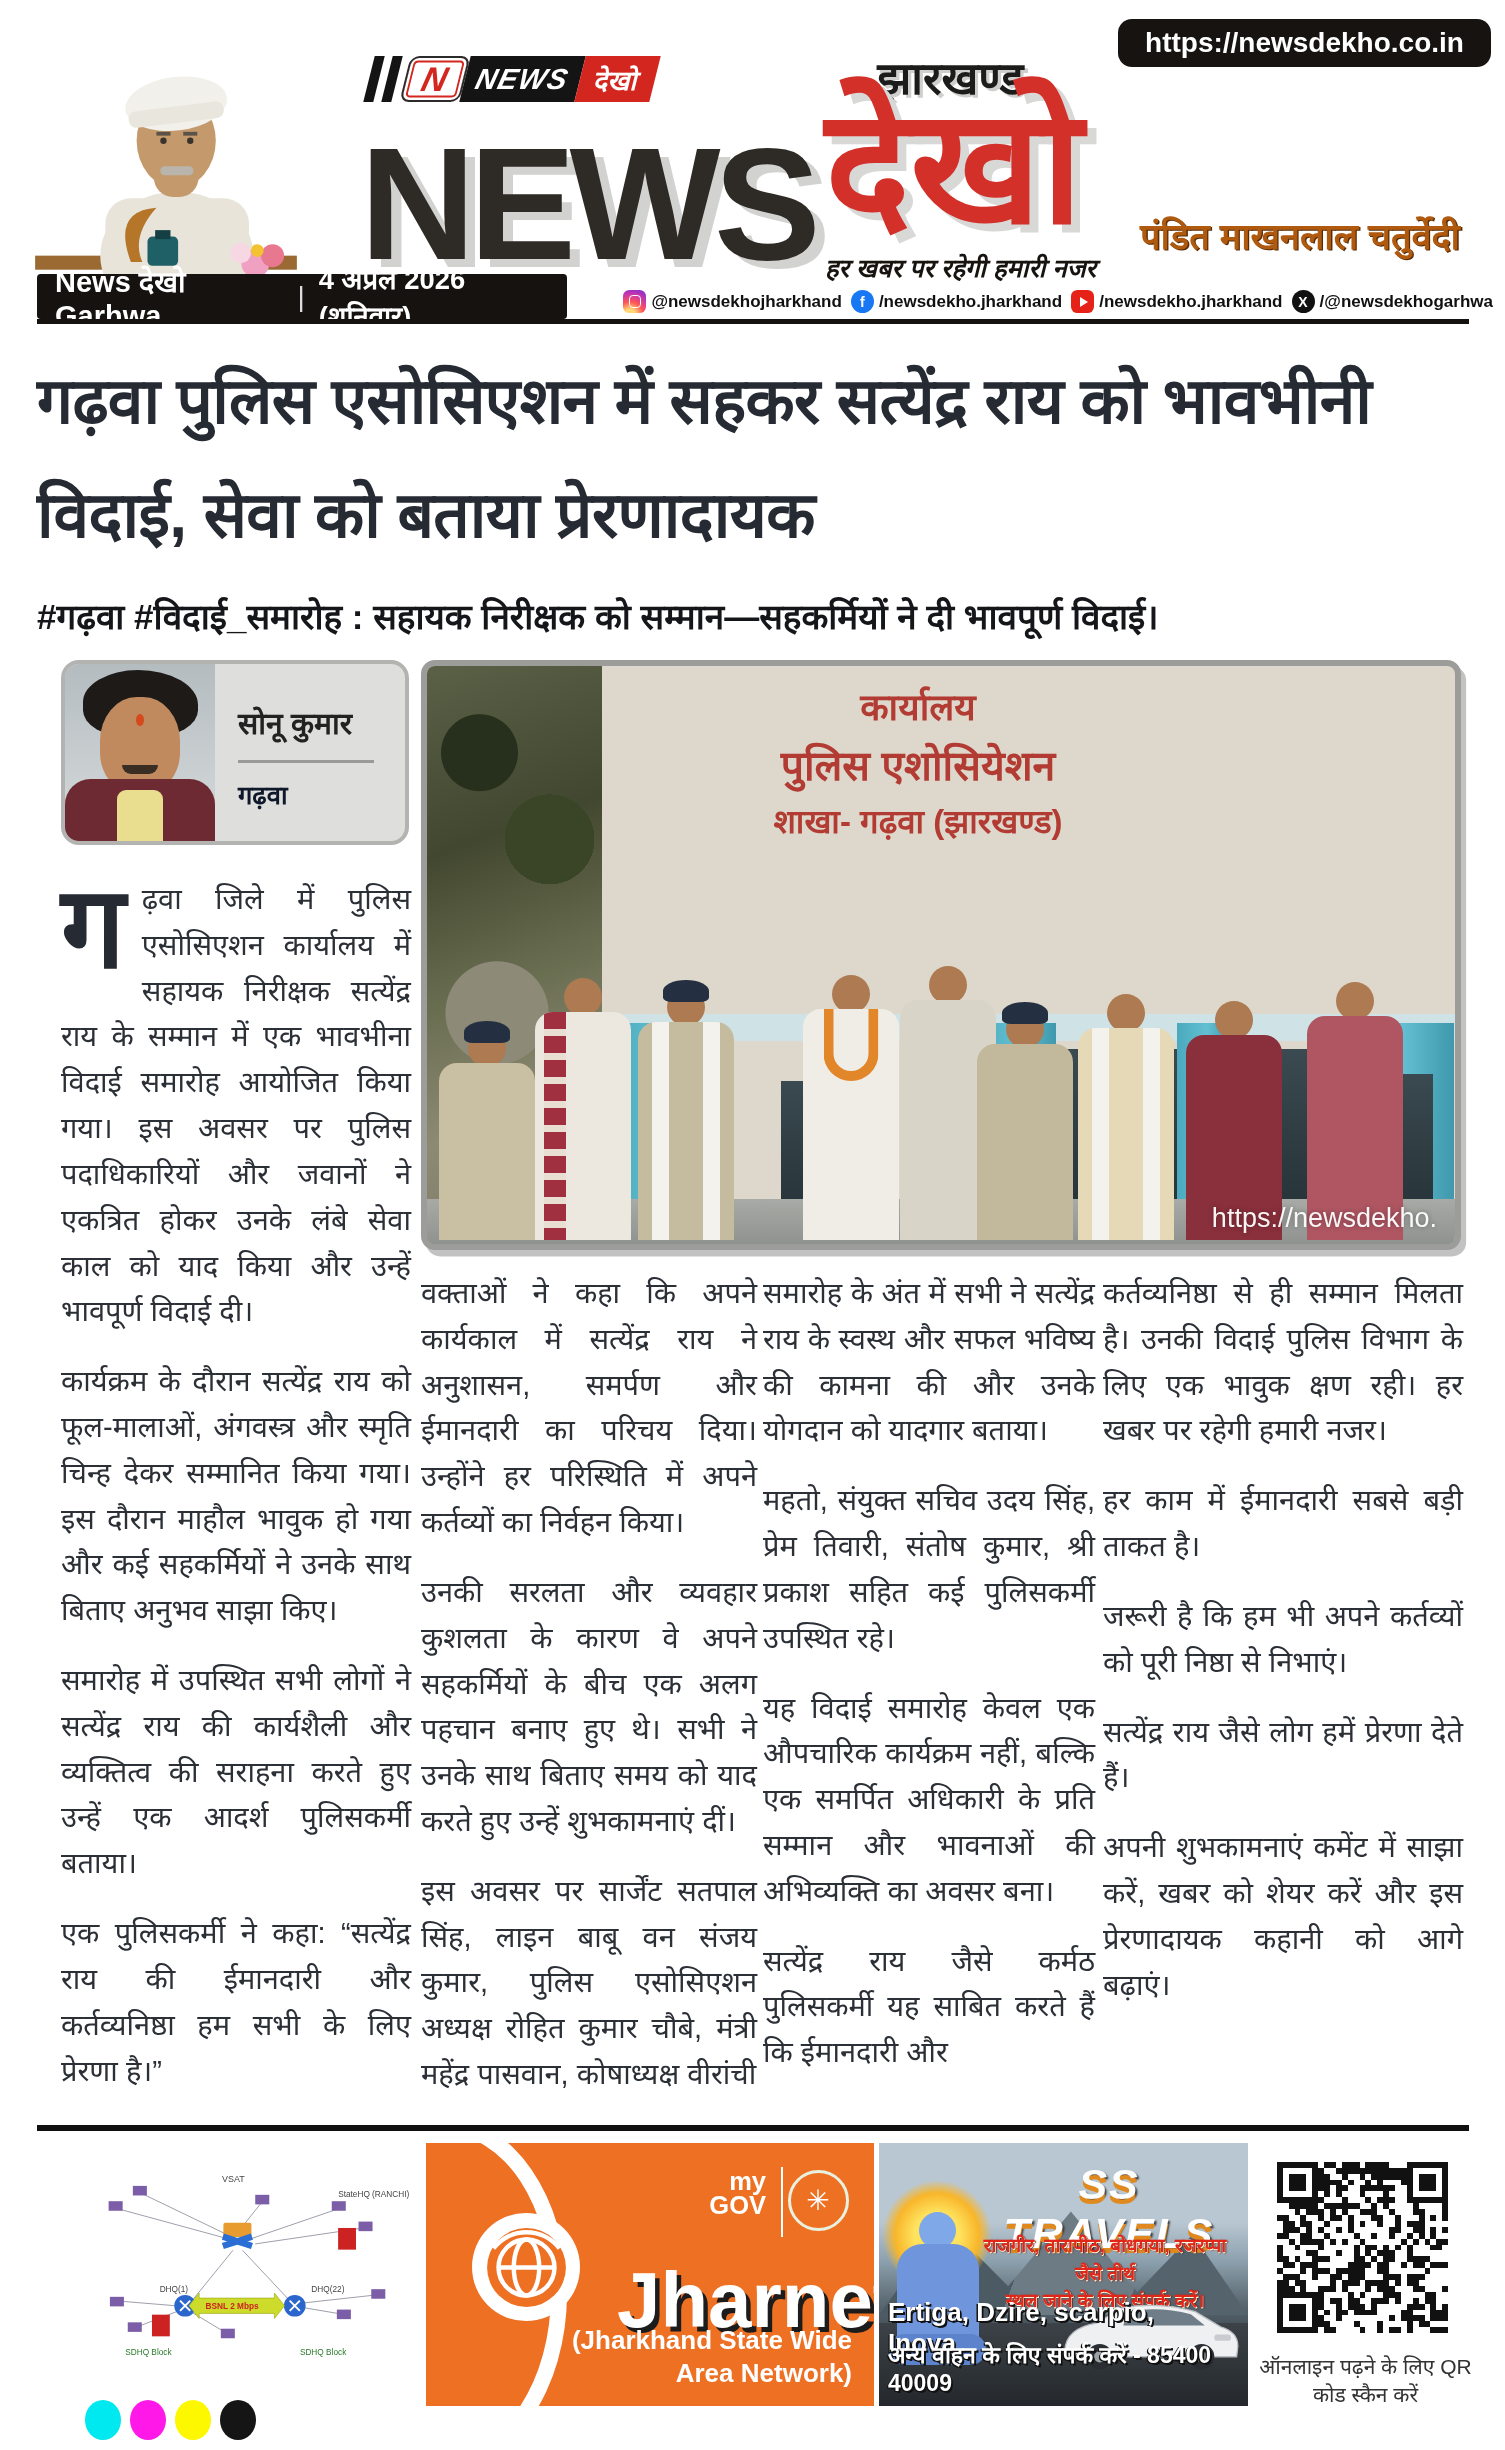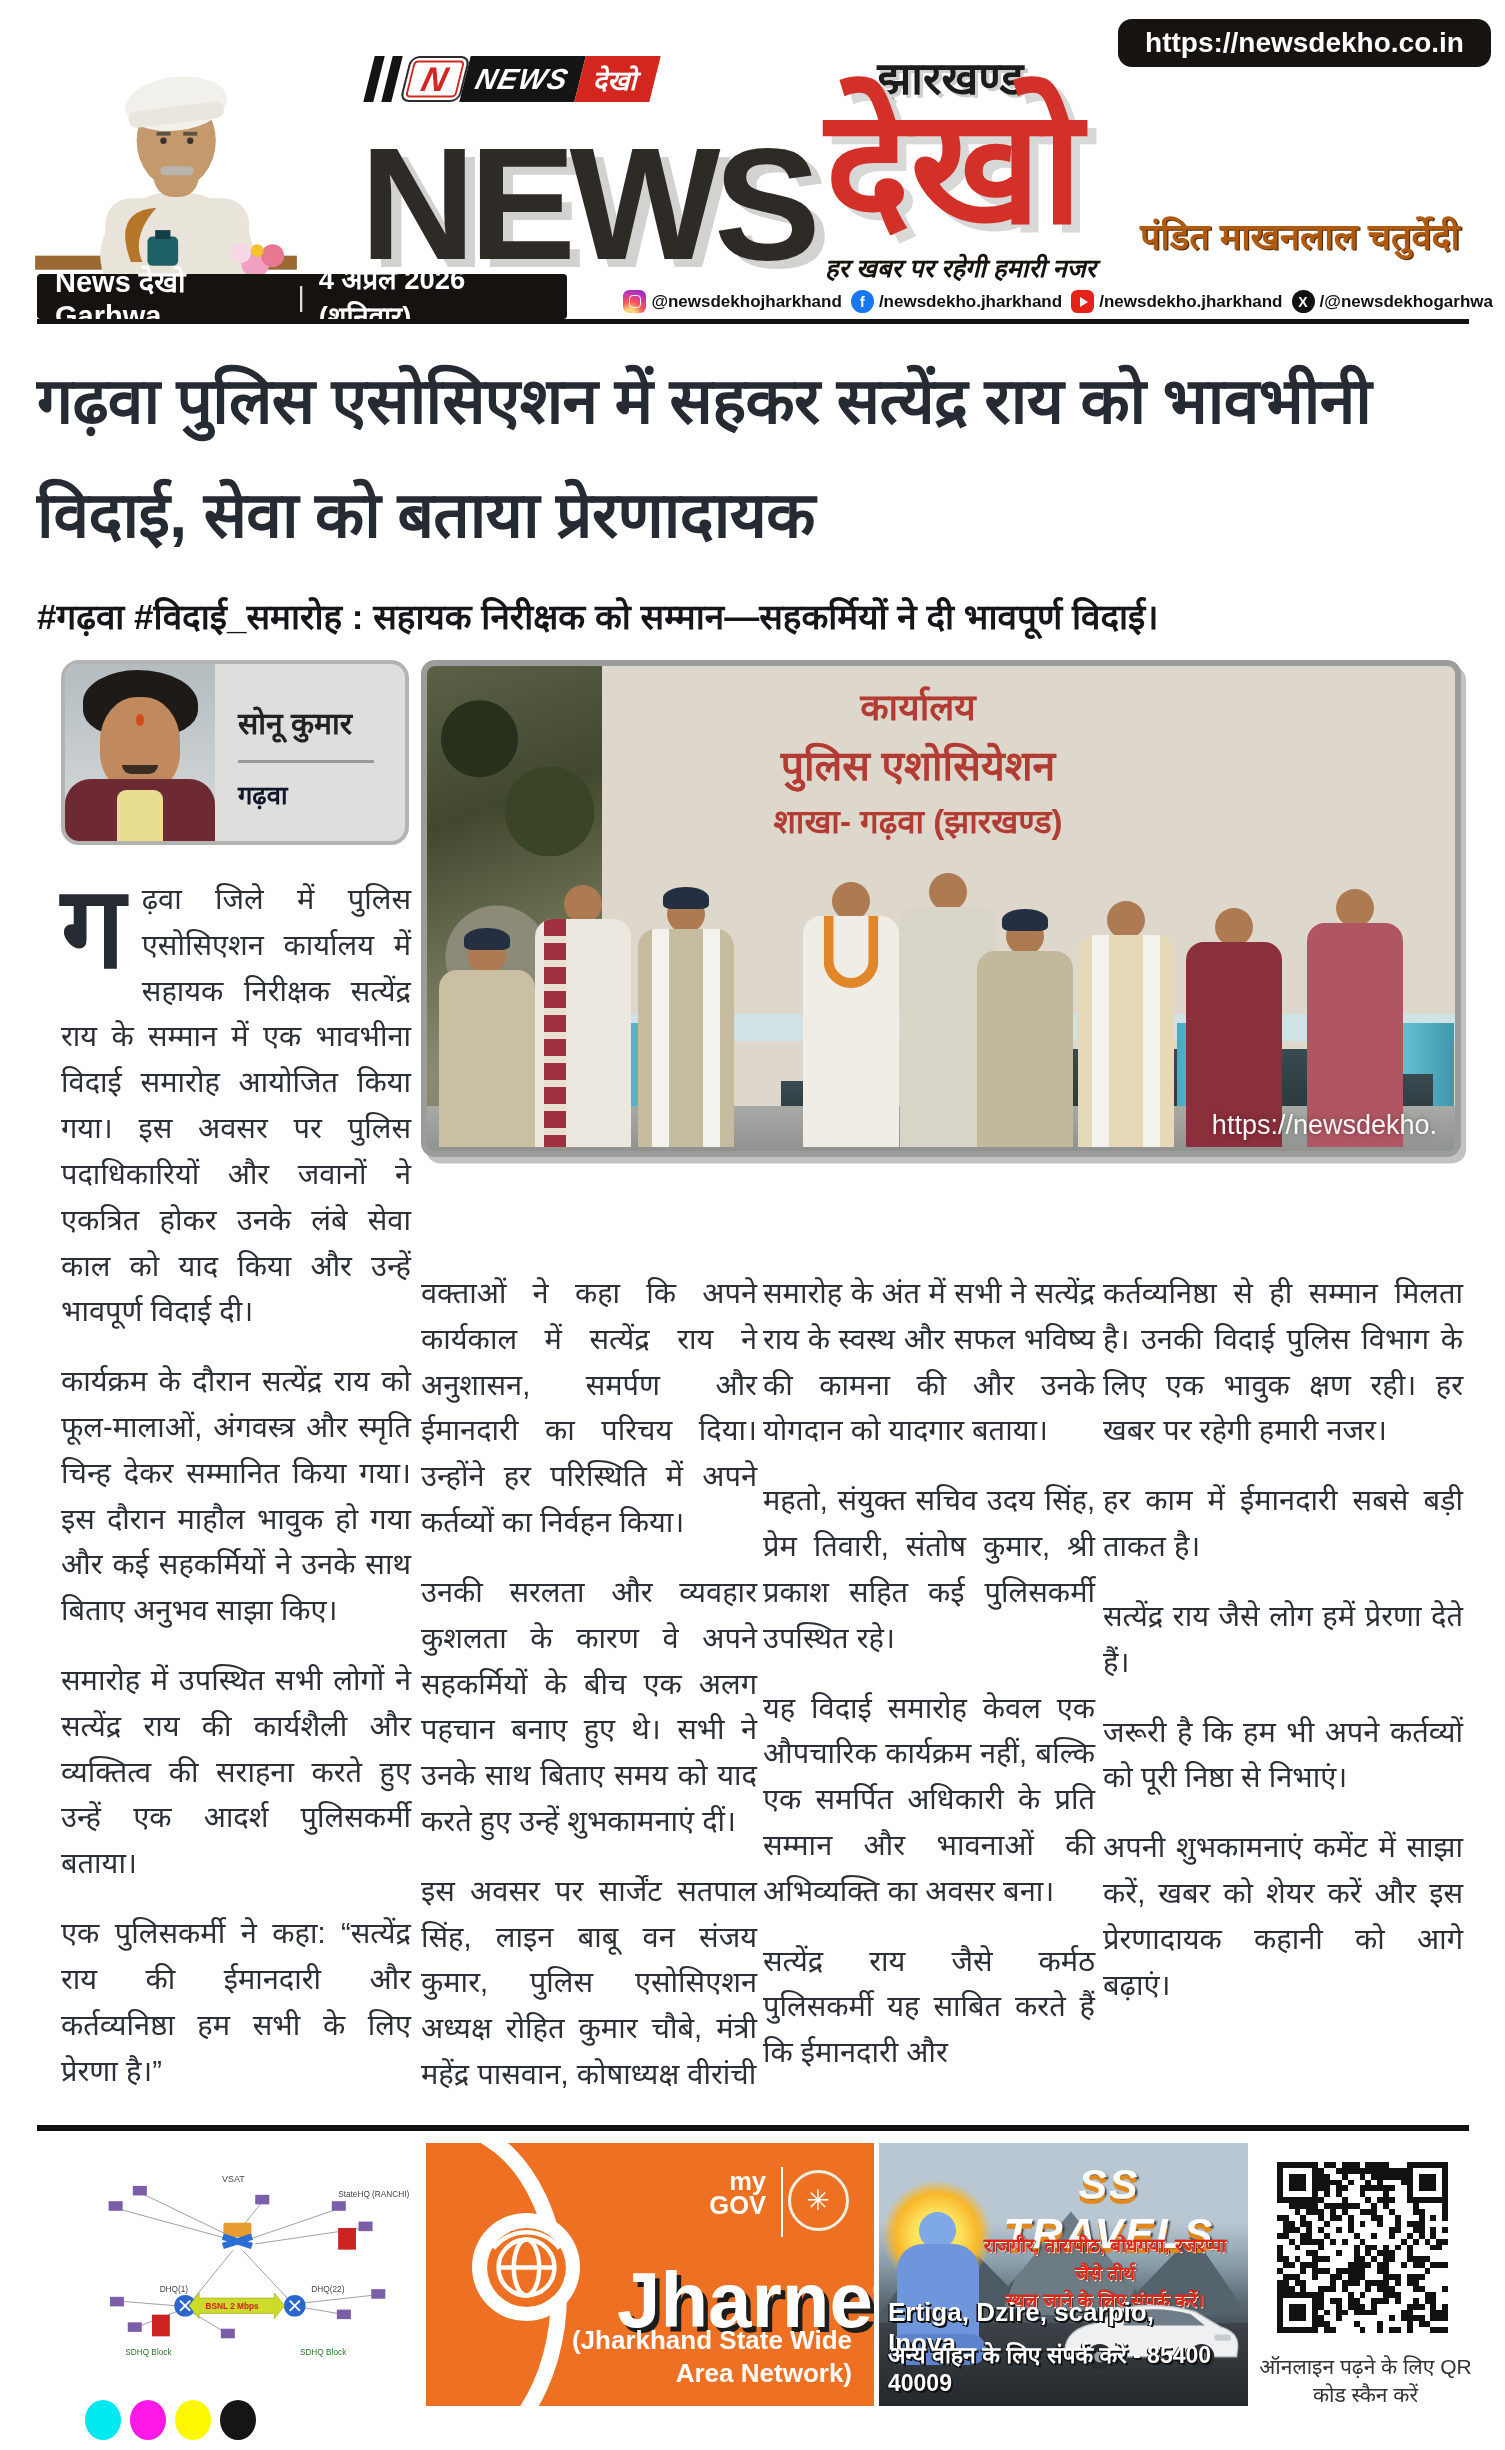--- a/index.html
+++ b/index.html
@@ -43,21 +43,21 @@
   .a-face{position:absolute;left:35px;top:33px;width:80px;height:96px;background:#c08a5e;border-radius:46% 46% 42% 42%;}
   .a-tilak{position:absolute;left:71px;top:50px;width:7.7px;height:11.5px;background:#d4491e;border-radius:50%;}
   .a-mus{position:absolute;left:57px;top:101px;width:36px;height:9px;background:#3a2d24;border-radius:0 0 12.8px 12.8px;}
   .a-jack{position:absolute;left:0px;top:115px;width:150px;height:70px;background:#6e2a33;border-radius:25.5px 25.5px 0 0;}
   .a-shirt{position:absolute;left:52px;top:126px;width:46px;height:59px;background:#e9dd90;border-radius:9px 9px 0 0;}
   .author-meta{flex:1;padding:38px 19px 0 23px;}
   .author-name{font-size:30px;font-weight:900;color:#222;}
   .author-line{width:92%;height:3.2px;background:#9a9a98;margin:16.6px 0 14px 0;}
   .author-loc{font-size:25.5px;font-weight:600;color:#0f172a;}
   
-  .photo{left:421px;top:660px;width:1040px;height:497px;border:6.4px solid #9c9c9a;border-radius:14px;box-sizing:border-box;overflow:hidden;background:#ded8cc;box-shadow:5.1px 6.4px 0 rgba(120,120,120,.45);}
+  .photo{left:421px;top:660px;width:1040px;height:590px;border:6.4px solid #9c9c9a;border-radius:14px;box-sizing:border-box;overflow:hidden;background:#ded8cc;box-shadow:5.1px 6.4px 0 rgba(120,120,120,.45);}
   .ph-left{position:absolute;left:0;top:0;width:175px;height:100%;background:linear-gradient(160deg,#5a6147 0%,#42472f 30%,#6b6f52 55%,#8d8a74 75%,#7a7562 100%);}
   .ph-left:before{content:"";position:absolute;inset:0;background:radial-gradient(circle at 30% 15%,#27301c 0 38px,transparent 39px),radial-gradient(circle at 70% 30%,#394526 0 45px,transparent 45px),radial-gradient(circle at 40% 60%,#8e8a78 0 51px,transparent 52px),radial-gradient(circle at 60% 85%,#6f6a55 0 57px,transparent 58px);}
   .sign{position:absolute;left:188px;top:14px;width:606px;text-align:center;color:#b23c33;font-weight:800;}
   .sign .l1{font-size:37px;}
   .sign .l2{font-size:41px;margin-top:5.1px;}
   .sign .l3{font-size:33px;margin-top:6.4px;}
   .beam{position:absolute;left:160px;top:348px;width:868px;height:27px;background:#cfe3e6;}
   .pillar{position:absolute;top:357px;bottom:0;background:linear-gradient(90deg,#4aa9bd,#63c0d2 55%,#3f98ac);}
   .opening{position:absolute;top:383px;bottom:0;background:linear-gradient(#3a4a50,#222e33);}
   .ground{position:absolute;left:0;bottom:0;width:100%;height:45px;background:linear-gradient(#a8aaa6,#8f928e);}
@@ -270,22 +270,22 @@
 </div>
 <div class="abs col c3">
   <p>समारोह के अंत में सभी ने सत्येंद्र राय के स्वस्थ और सफल भविष्य की कामना की और उनके योगदान को यादगार बताया।</p>
   <p>महतो, संयुक्त सचिव उदय सिंह, प्रेम तिवारी, संतोष कुमार, श्री प्रकाश सहित कई पुलिसकर्मी उपस्थित रहे।</p>
   <p>यह विदाई समारोह केवल एक औपचारिक कार्यक्रम नहीं, बल्कि एक समर्पित अधिकारी के प्रति सम्मान और भावनाओं की अभिव्यक्ति का अवसर बना।</p>
   <p>सत्येंद्र राय जैसे कर्मठ पुलिसकर्मी यह साबित करते हैं कि ईमानदारी और</p>
 </div>
 <div class="abs col c4">
   <p>कर्तव्यनिष्ठा से ही सम्मान मिलता है। उनकी विदाई पुलिस विभाग के लिए एक भावुक क्षण रही। हर खबर पर रहेगी हमारी नजर।</p>
   <p>हर काम में ईमानदारी सबसे बड़ी ताकत है।</p>
+  <p>जरूरी है कि हम भी अपने कर्तव्यों को पूरी निष्ठा से निभाएं।</p>
   <p>सत्येंद्र राय जैसे लोग हमें प्रेरणा देते हैं।</p>
-  <p>जरूरी है कि हम भी अपने कर्तव्यों को पूरी निष्ठा से निभाएं।</p>
   <p>अपनी शुभकामनाएं कमेंट में साझा करें, खबर को शेयर करें और इस प्रेरणादायक कहानी को आगे बढ़ाएं।</p>
 </div>
 
 <div class="abs foot-rule"></div>
 
 <div class="abs diagram">
   <svg width="357" height="214" viewBox="0 0 560 335" font-family="Liberation Sans, sans-serif">
     <g stroke="#9a9aa8" stroke-width="1.5">
       <line x1="85" y1="70" x2="250" y2="115"></line>
         <line x1="120" y1="45" x2="255" y2="110"></line>

